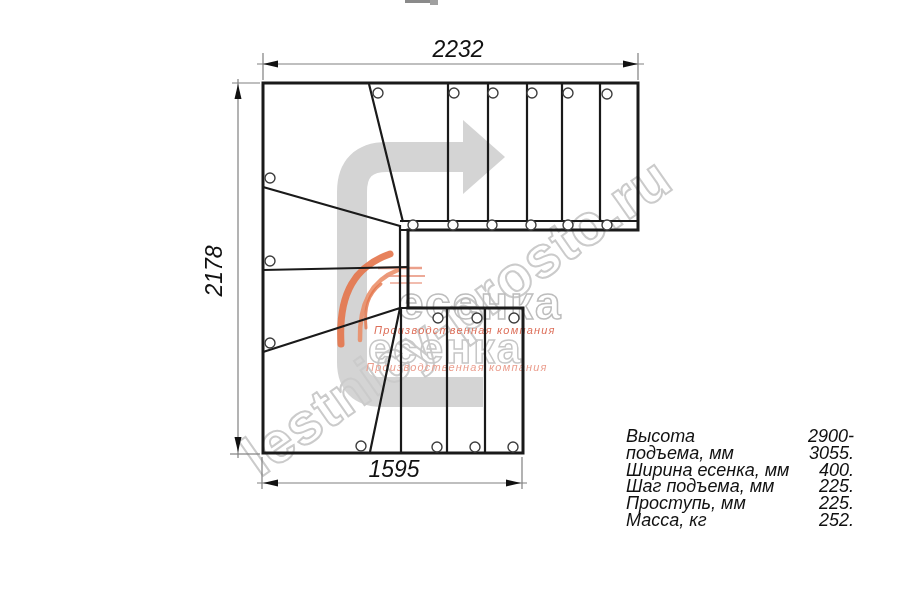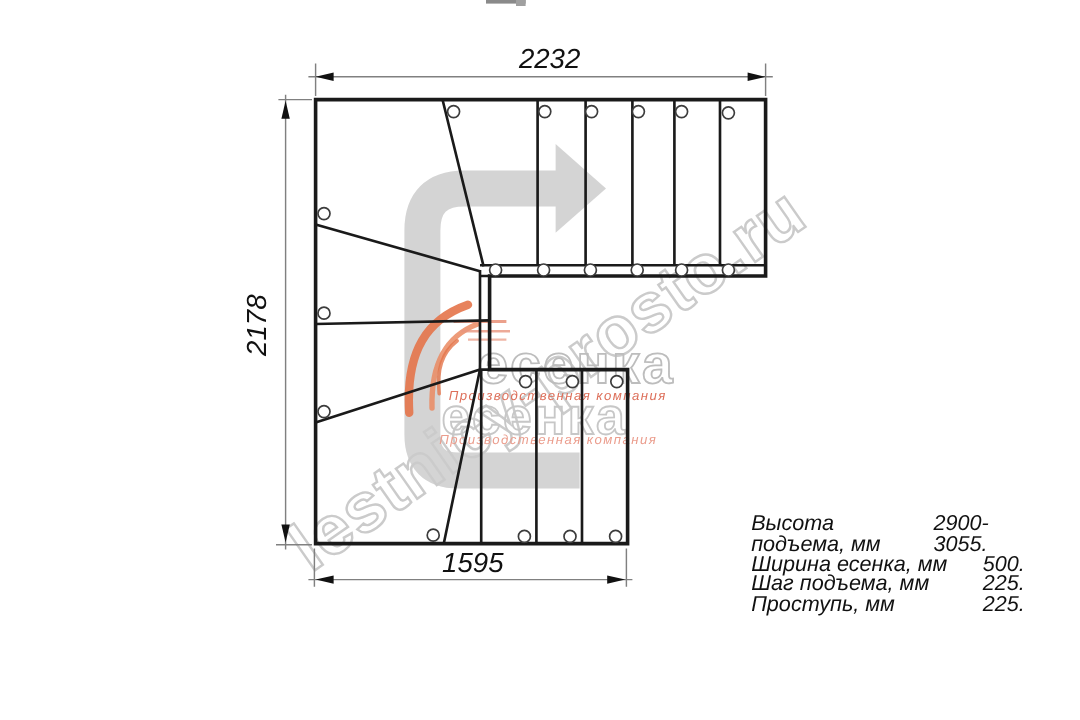--- a/index.html
+++ b/index.html
@@ -27,21 +27,21 @@
   }
   .brand-tagline.t1{left:374px;top:324px;color:#dd6f5a;}
   .brand-tagline.t2{left:366px;top:361px;color:#eb9d8d;}
   
   .specs{
     position:absolute;left:626px;top:428px;width:228px;
     font-size:18px;font-style:italic;color:#111;
   }
   .specs .row{display:flex;justify-content:space-between;line-height:16.8px;}
   .specs .lbl{text-align:left;}
-  .specs .val{text-align:left;}
+  .specs .val{text-align:right;}
   
   .artifact1{position:absolute;left:405px;top:0;width:33px;height:3px;background:#8a8a8a;}
   .artifact2{position:absolute;left:430px;top:0;width:8px;height:5px;background:#a0a0a0;}
   svg text{font-family:"Liberation Sans", sans-serif;}
 </style>
 </head>
 <body>
 
 <div class="canvas">
 
@@ -131,28 +131,32 @@
     </g>
   </svg>
 
   <div class="specs">
     <div class="row">
       <span class="lbl">Высота подъема, мм</span>
       <span class="val">2900-3055.</span>
     </div>
     <div class="row">
       <span class="lbl">Ширина есенка, мм</span>
-      <span class="val">500.</span>
+      <span class="val">400.</span>
     </div>
     <div class="row">
       <span class="lbl">Шаг подъема, мм</span>
       <span class="val">225.</span>
     </div>
     <div class="row">
       <span class="lbl">Проступь, мм</span>
       <span class="val">225.</span>
     </div>
+    <div class="row">
+      <span class="lbl">Масса, кг</span>
+      <span class="val">252.</span>
+    </div>
   </div>
 
   <div class="artifact1"></div>
   <div class="artifact2"></div>
 
 </div>
 
 </body></html>

